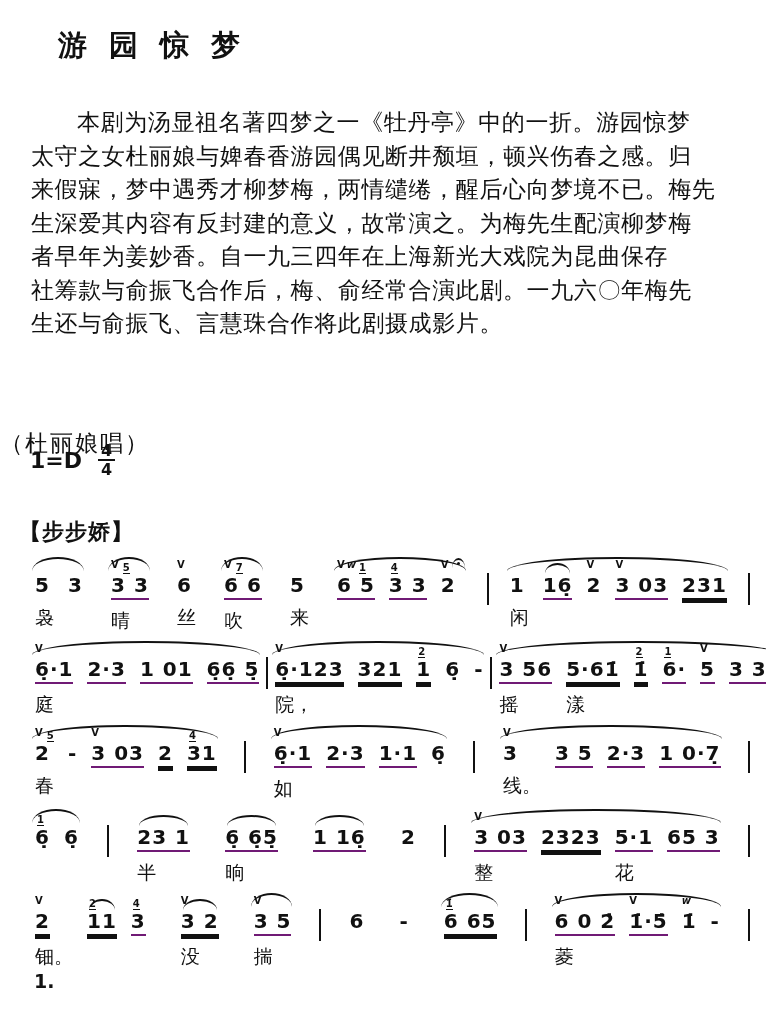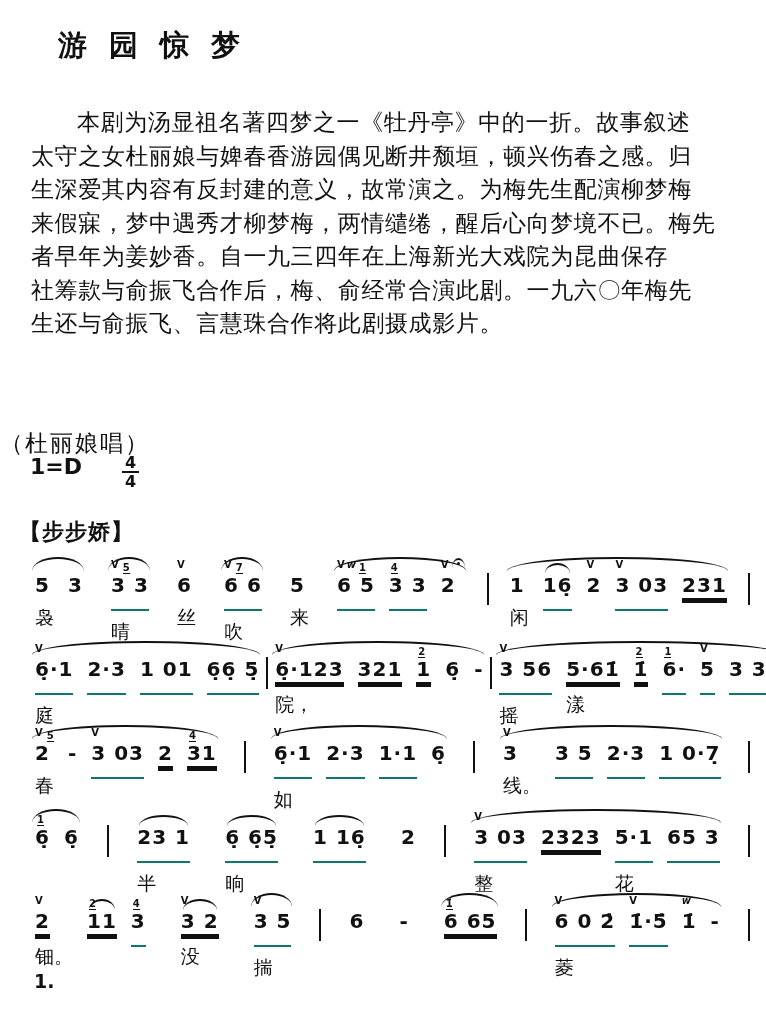--- a/index.html
+++ b/index.html
@@ -16,21 +16,21 @@
   }
   .intro{position:absolute;top:106px;left:31px;right:26px;}
   .intro .iline{
     font-size:23px;line-height:33.5px;white-space:nowrap;letter-spacing:0.6px;
   }
   .intro .iline:first-child{text-indent:2em;}
   .singer{
     position:absolute;top:428px;left:0;width:100%;
     font-size:23px;letter-spacing:2px;
   }
-  .keysig{position:absolute;top:454px;left:30px;display:flex;gap:24px;}
+  .keysig{position:absolute;top:442px;left:30px;display:flex;align-items:center;}
   .keysig .kprefix{font-size:22px;font-weight:bold;font-family:"DejaVu Sans",sans-serif;}
   .keysig .frac{margin-left:16px;display:inline-flex;flex-direction:column;align-items:center;
     font-family:"DejaVu Sans",sans-serif;font-weight:bold;font-size:16px;line-height:17px;}
   .keysig .num{padding:0 3px;}
   .keysig .den{padding:0 3px;border-top:2px solid #111;}
   .tune{position:absolute;top:517px;left:19px;font-size:22px;font-weight:bold;letter-spacing:1px;}
   .music{position:absolute;top:556px;left:28px;right:16px;}
   .m-line{display:flex;justify-content:space-between;align-items:flex-start;height:84px;}
   .grp{display:inline-flex;position:relative;}
   .arc-big{position:absolute;top:1px;left:4px;right:6px;height:12px;
@@ -44,38 +44,38 @@
   .grace{font-weight:bold;font-size:10px;border-bottom:1.5px solid #111;
     position:relative;top:3px;margin-left:2px;}
   .fer{display:inline-block;width:13px;height:12px;position:relative;top:2px;margin-left:2px;}
   .fer-arc{position:absolute;left:0;right:0;top:0;height:8px;border-top:2px solid #111;
     border-radius:50% 50% 0 0 / 100% 100% 0 0;}
   .fer-dot{position:absolute;left:5px;top:4px;width:3px;height:3px;border-radius:50%;background:#111;}
   .arc-small{position:absolute;top:7px;left:2px;right:2px;height:9px;
     border-top:2px solid #111;border-radius:50% 50% 0 0 / 100% 100% 0 0;}
   .nbody{font-family:"DejaVu Sans",sans-serif;font-weight:bold;font-size:20px;
     line-height:24px;white-space:nowrap;letter-spacing:1px;}
-  .ul1{border-bottom:2px solid #0f766e;padding-bottom:12px;}
+  .ul1{border-bottom:2px solid #701a75;padding-bottom:1px;}
   .ul2{border-bottom:2px solid #111;padding-bottom:1px;box-shadow:0 3px 0 #111;}
   .lyr{height:26px;margin-top:8px;font-size:19px;white-space:nowrap;
     font-family:"Liberation Serif","DejaVu Serif",serif;}
   .barline{width:2px;height:32px;background:#111;margin-top:17px;flex:0 0 2px;}
   .pagenum{position:absolute;top:970px;left:34px;font-size:19px;font-weight:bold;
     font-family:"DejaVu Sans",sans-serif;}
 </style>
 </head>
 <body>
 
 <div class="title">游园惊梦</div>
 
 <div class="intro">
-    <div class="iline">本剧为汤显祖名著四梦之一《牡丹亭》中的一折。故事叙述</div>
+    <div class="iline">本剧为汤显祖名著四梦之一《牡丹亭》中的一折。游园惊梦</div>
     <div class="iline">太守之女杜丽娘与婢春香游园偶见断井颓垣，顿兴伤春之感。归</div>
+    <div class="iline">来假寐，梦中遇秀才柳梦梅，两情缱绻，醒后心向梦境不已。梅先</div>
     <div class="iline">生深爱其内容有反封建的意义，故常演之。为梅先生配演柳梦梅</div>
-    <div class="iline">来假寐，梦中遇秀才柳梦梅，两情缱绻，醒后心向梦境不已。梅先</div>
     <div class="iline">者早年为姜妙香。自一九三四年在上海新光大戏院为昆曲保存</div>
     <div class="iline">社筹款与俞振飞合作后，梅、俞经常合演此剧。一九六〇年梅先</div>
     <div class="iline">生还与俞振飞、言慧珠合作将此剧摄成影片。</div>
   </div>
 
 <div class="singer">（杜丽娘唱）</div>
 
 <div class="keysig">
   <span class="kprefix">1=D</span>
   <span class="frac">

